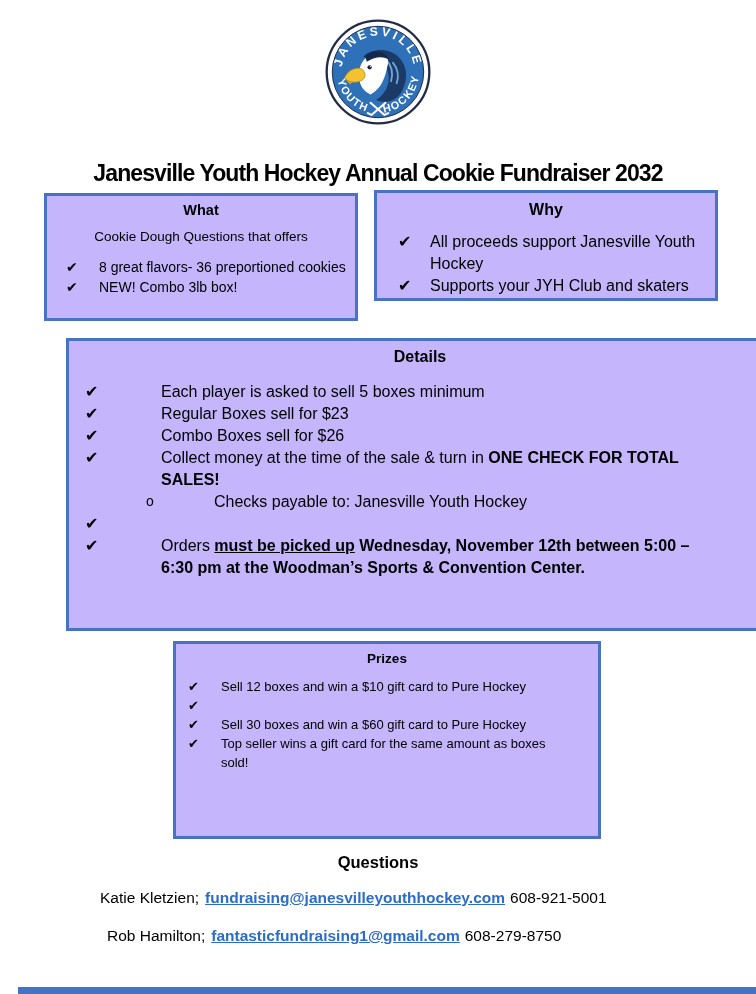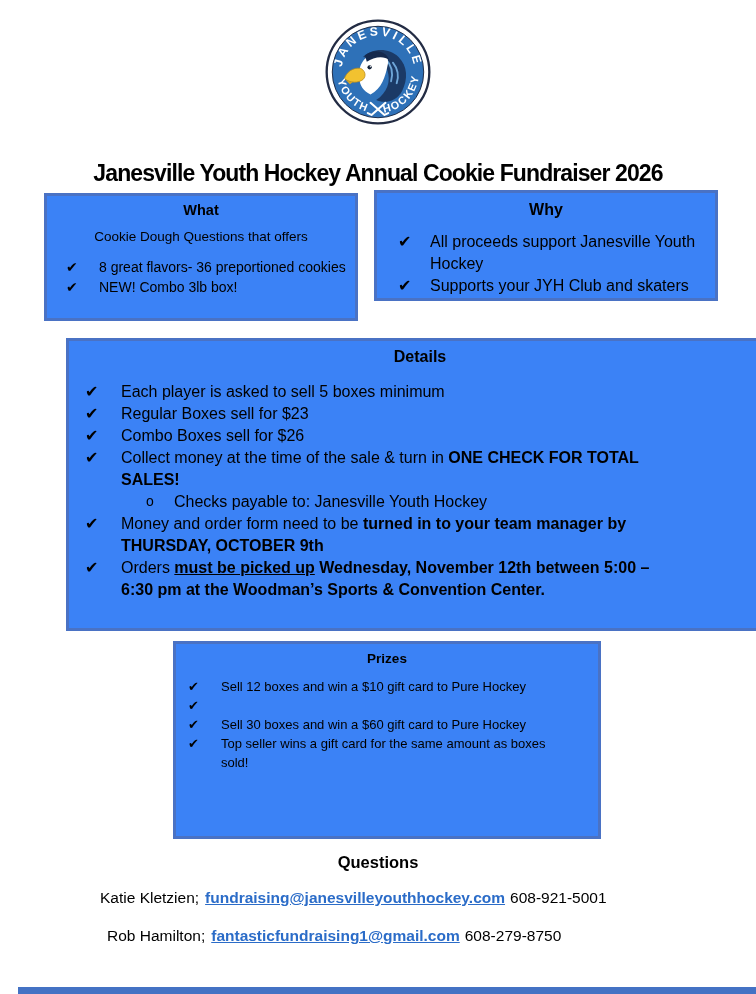--- a/index.html
+++ b/index.html
@@ -8,21 +8,21 @@
     font-family:"Liberation Sans","DejaVu Sans",sans-serif;color:#000;
   }
   
   .logo{position:absolute;top:16px;left:50%;transform:translateX(-50%);width:112px;height:112px;}
   
   .main-title{
     position:absolute;top:145px;left:0;width:100%;text-align:center;
     font-size:23px;font-weight:700;letter-spacing:-0.9px;
   }
   
-  .box{position:absolute;border:3px solid #4a72c4;box-sizing:border-box;background:#3b82f6;}
+  .box{position:absolute;border:3px solid #4a72c4;box-sizing:border-box;background:#c4b5fd;}
   .box-title{text-align:center;font-weight:700;}
   .row{display:flex;align-items:flex-start;}
   .bullet{flex:0 0 auto;font-weight:700;}
   .txt{flex:0 1 auto;}
   .b{font-weight:700;}
   .u{text-decoration:underline;}
 
   .what-box{left:44px;top:193px;width:314px;height:128px;}
   .what-box .box-title{margin-top:6px;font-size:14.5px;}
   .what-box .intro{margin-top:11px;text-align:center;font-size:13.5px;}
@@ -33,21 +33,21 @@
   .why-box{left:374px;top:190px;width:344px;height:111px;}
   .why-box .box-title{margin-top:8px;font-size:16px;}
   .why-box .list{margin-top:12px;font-size:16px;line-height:1.38;}
   .why-box .bullet{margin-left:21px;width:32px;}
   .why-box .txt{max-width:282px;}
 
   .details-box{left:66px;top:338px;width:708px;height:293px;}
   .details-box .box-title{margin-top:7px;font-size:16px;}
   .details-box .list{margin-top:15px;font-size:16px;line-height:1.375;}
   .details-box .bullet{margin-left:16px;width:36px;}
-  .details-box .txt{max-width:545px;}
+  .details-box .txt{max-width:545px;margin-left:40px;}
   .details-box .row.sub .bullet{margin-left:77px;width:28px;font-weight:400;font-size:14px;padding-top:1px;}
 
   .prizes-box{left:173px;top:641px;width:428px;height:198px;}
   .prizes-box .box-title{margin-top:7px;font-size:13.5px;}
   .prizes-box .list{margin-top:12px;font-size:13px;line-height:1.46;}
   .prizes-box .bullet{margin-left:12px;width:33px;}
   .prizes-box .txt{max-width:335px;}
 
   
   .questions-title{position:absolute;top:853px;left:0;width:100%;text-align:center;font-size:16.5px;font-weight:700;}
@@ -93,21 +93,21 @@
       </text>
       <text font-family="Liberation Sans, DejaVu Sans, sans-serif" font-size="11.5" font-weight="700" fill="#ffffff" letter-spacing="1.6">
         <textPath href="#arcBottom" startOffset="24%" text-anchor="middle">YOUTH</textPath>
       </text>
       <text font-family="Liberation Sans, DejaVu Sans, sans-serif" font-size="11.5" font-weight="700" fill="#ffffff" letter-spacing="1.6">
         <textPath href="#arcBottom" startOffset="76%" text-anchor="middle">HOCKEY</textPath>
       </text>
     </svg>
   </div>
 
-  <h1 class="main-title">Janesville Youth Hockey Annual Cookie Fundraiser 2026</h1>
+  <h1 class="main-title">Janesville Youth Hockey Annual Cookie Fundraiser 2032</h1>
 
   <section class="box what-box">
     <div class="box-title">What</div>
     <div class="intro">Cookie Dough Questions that offers</div>
     <div class="list">
         <div class="row">
           <span class="bullet">✔</span>
           <div class="txt"><span>8 great flavors- 36 preportioned cookies</span></div>
         </div>
         <div class="row">
@@ -149,21 +149,20 @@
         <div class="row">
           <span class="bullet">✔</span>
           <div class="txt"><span>Collect money at the time of the sale &amp; turn in </span><span class="b">ONE CHECK FOR TOTAL SALES!</span></div>
         </div>
         <div class="row sub">
           <span class="bullet">o</span>
           <div class="txt"><span>Checks payable to: Janesville Youth Hockey</span></div>
         </div>
         <div class="row">
           <span class="bullet">✔</span>
-          <div class="txt"><span>Money and order form need to be </span><span class="b">turned in to your team manager by THURSDAY, OCTOBER 9th</span></div>
         </div>
         <div class="row">
           <span class="bullet">✔</span>
           <div class="txt"><span>Orders </span><span class="b u">must be picked up</span><span class="b"> Wednesday, November 12th between 5:00 – 6:30 pm at the Woodman’s Sports &amp; Convention Center.</span></div>
         </div>
       </div>
   </section>
 
   <section class="box prizes-box">
     <div class="box-title">Prizes</div>

